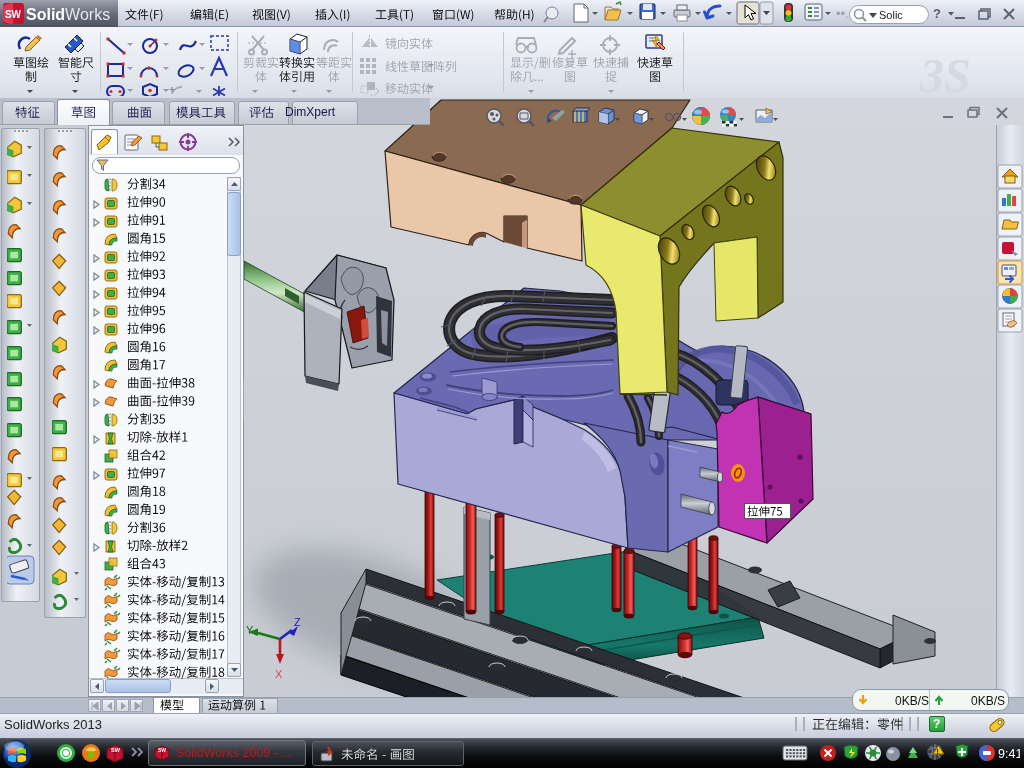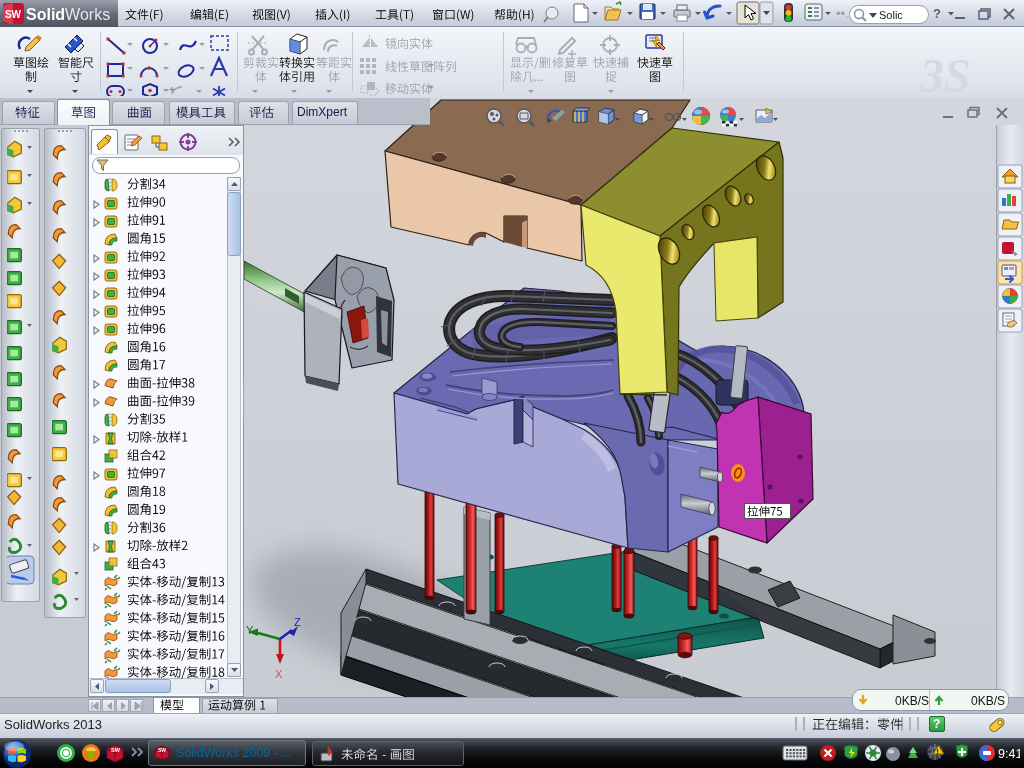--- a/index.html
+++ b/index.html
@@ -231,21 +231,21 @@
       <path d="M608 60 l3 3 3-3z"></path>
     </g>
 </svg>
 <div class="abs" style="left:0;top:98px;width:430px;height:27px;background:#b9bfcb;border-bottom:1px solid #98a0ae;z-index:5"></div>
 <div class="abs" style="left:2px;top:101px;width:53px;height:24px;background:linear-gradient(#dde1e8,#c5cad4);border:1px solid #9aa2b0;border-radius:3px 3px 0 0;z-index:6"></div>
 <div class="abs" style="left:57px;top:99px;width:53px;height:26px;background:linear-gradient(#fdfdfe,#eef1f6);border:1px solid #8a92a2;border-bottom:none;border-radius:3px 3px 0 0;z-index:6"></div>
 <div class="abs" style="left:112px;top:101px;width:53px;height:24px;background:linear-gradient(#dde1e8,#c5cad4);border:1px solid #9aa2b0;border-radius:3px 3px 0 0;z-index:6"></div>
 <div class="abs" style="left:169px;top:101px;width:66px;height:24px;background:linear-gradient(#dde1e8,#c5cad4);border:1px solid #9aa2b0;border-radius:3px 3px 0 0;z-index:6"></div>
 <div class="abs" style="left:238px;top:101px;width:51px;height:24px;background:linear-gradient(#dde1e8,#c5cad4);border:1px solid #9aa2b0;border-radius:3px 3px 0 0;z-index:6"></div>
 <div class="abs" style="left:292px;top:101px;width:66px;height:24px;background:linear-gradient(#dde1e8,#c5cad4);border:1px solid #9aa2b0;border-radius:3px 3px 0 0;z-index:6"></div>
-<div class="abs" style="left:297px;top:105px;z-index:7;font-size:12px;color:#16164a">DimXpert</div>
+<div class="abs" style="left:285px;top:105px;z-index:7;font-size:12px;color:#16164a">DimXpert</div>
 <div class="abs" style="left:0;top:125px;width:88px;height:572px;background:#c6cbd4;z-index:5"></div>
 <div class="abs" style="left:88px;top:125px;width:156px;height:572px;background:#f7f9fc;border:1px solid #8a92a2;z-index:5"></div>
 <div class="abs" style="left:1px;top:128px;width:39px;height:474px;background:linear-gradient(90deg,#b8bec8,#eef1f5 40%,#d4d9e2);border:1px solid #9aa2ae;border-radius:2px;z-index:6"></div>
 <div class="abs" style="left:44px;top:128px;width:42px;height:490px;background:linear-gradient(90deg,#b8bec8,#eef1f5 40%,#d4d9e2);border:1px solid #9aa2ae;border-radius:2px;z-index:6"></div>
 <svg class="abs" style="left:7px;top:0;z-index:7" width="30" height="768" viewBox="0 0 30 768">
     <g transform="translate(0,140) scale(1.3)">
       <path d="M0 6 L6 1 L11 4 L11 10 L5 13 L0 11z" fill="#f4c838" stroke="#8a6a10"></path>
       <path d="M0 6 L5 8 L5 13 L0 11z" fill="#3fae4a"></path>
     </g>
     <g transform="translate(0,168) scale(1.3)">
@@ -650,21 +650,21 @@
       <text x="6" y="9" font-size="5.5" fill="#fff" font-weight="bold">SW</text>
     </g>
 <path d="M80 6 l4 4 -4 4 M86 6 l4 4 -4 4" stroke="#8890a0" stroke-width="1.8" fill="none"></path>
 </svg>
 <div class="abs" style="left:148px;top:740px;width:158px;height:26px;background:linear-gradient(#595f68,#33373e 45%,#1e2126);border:1px solid #70767e;border-radius:3px;z-index:21"></div>
 <svg class="abs" style="left:153px;top:744px;z-index:22" width="18" height="18" viewBox="0 0 18 18">
     <path d="M2 5 L9 2 L16 5 L16 13 L9 16 L2 13z" fill="#c41230" stroke="#6a0a18"></path>
     <path d="M2 5 L9 8 L16 5 M9 8 V16" stroke="#6a0a18" fill="none"></path>
     <text x="5" y="8" font-size="5" fill="#fff" font-weight="bold">SW</text>
   </svg>
-<div class="abs" style="left:176px;top:746px;z-index:22;font-size:12.5px;color:#0369a1">SolidWorks 2009 - ...</div>
+<div class="abs" style="left:176px;top:746px;z-index:22;font-size:12.5px;color:#b91c1c">SolidWorks 2009 - ...</div>
 <div class="abs" style="left:312px;top:741px;width:152px;height:25px;background:linear-gradient(#4a4f57,#26292f 45%,#141619);border:1px solid #5c6268;border-radius:3px;z-index:21"></div>
 <svg class="abs" style="left:318px;top:745px;z-index:22" width="18" height="18" viewBox="0 0 18 18">
     <rect x="3" y="8" width="11" height="8" rx="1" fill="#b8bec8" stroke="#3a3e44"></rect>
     <path d="M5 8 q4-3 8 0" fill="none" stroke="#3a3e44"></path>
     <path d="M10 2 l3 5 -2.5-.5 .5 4" stroke="#d03020" stroke-width="2" fill="none"></path>
   </svg>
 <svg class="abs" style="left:780px;top:742px;z-index:21" width="240" height="24" viewBox="0 0 240 24">
 <rect x="3" y="4" width="24" height="14" rx="2" fill="#dfe3ea" stroke="#666"></rect>
     <rect x="6.0" y="7.0" width="2.2" height="2" fill="#555"></rect>
     <rect x="9.4" y="7.0" width="2.2" height="2" fill="#555"></rect>

